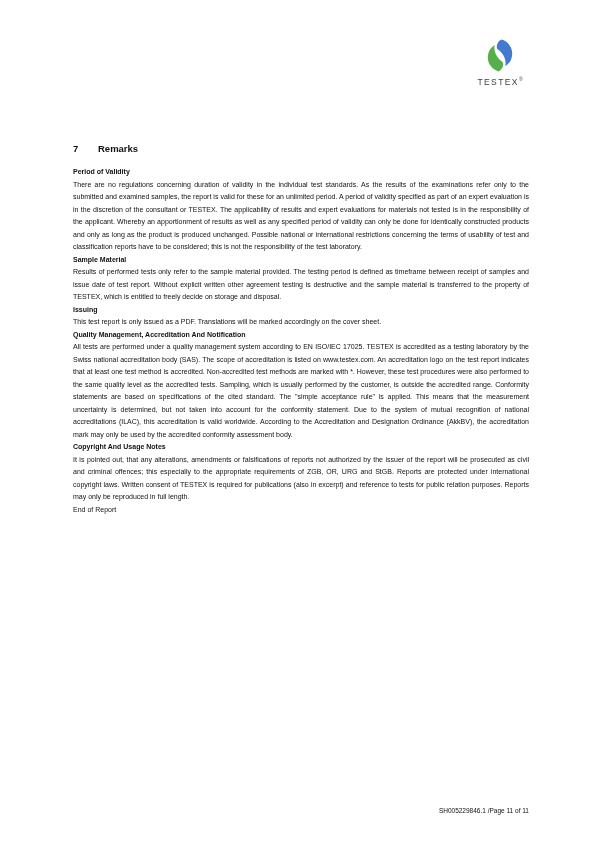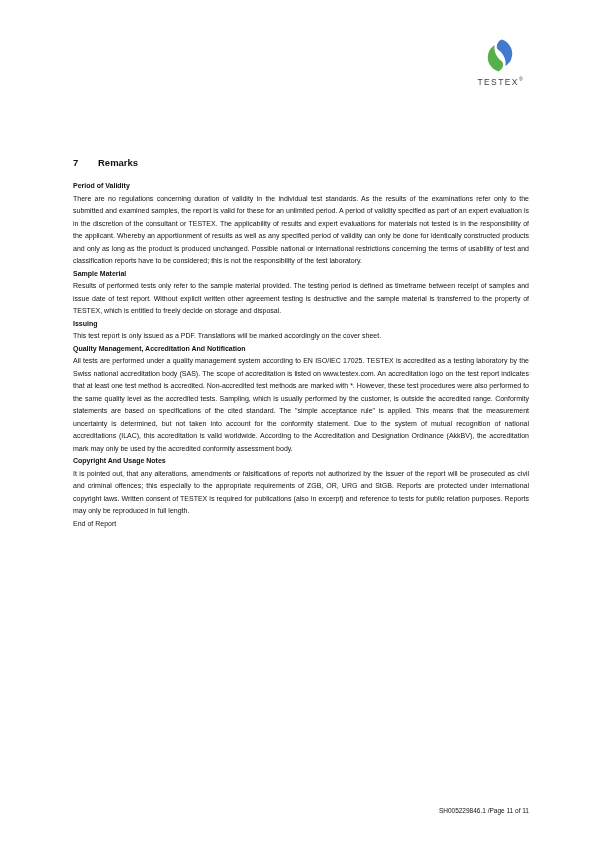--- a/index.html
+++ b/index.html
@@ -28,21 +28,21 @@
     font-size: 8.5px;
     letter-spacing: 1.4px;
     color: #3f3f3f;
     white-space: nowrap;
   }
   .brand sup { font-size: 5px; letter-spacing: 0; }
   
   .content {
     position: absolute;
     left: 73px;
-    top: 157px;
+    top: 143px;
     width: 456px;
   }
   .title {
     margin: 0 0 12px 0;
     font-size: 9.5px;
     font-weight: bold;
     color: #111111;
   }
   .title .num { display: inline-block; width: 25px; }
   .sec-heading {

